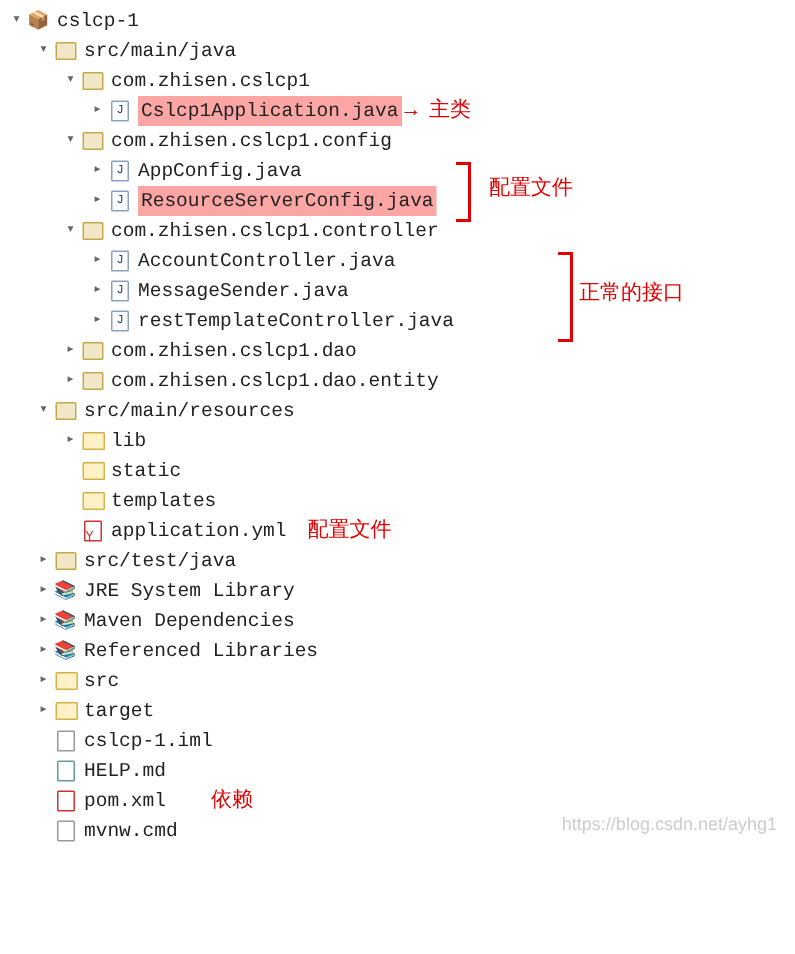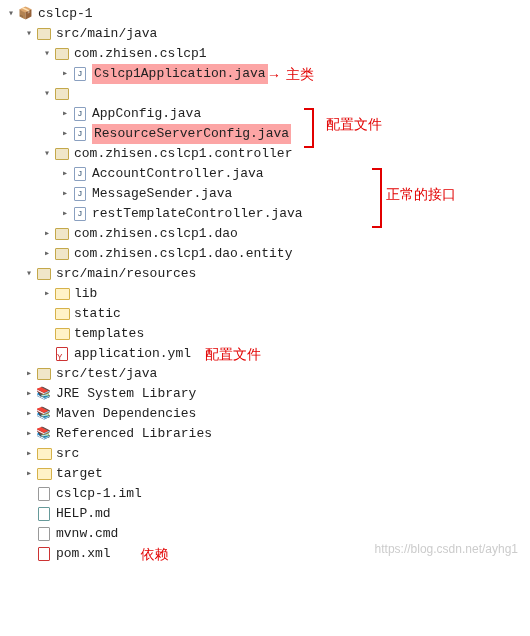--- a/index.html
+++ b/index.html
@@ -36,21 +36,21 @@
     display: inline-flex;
     justify-content: center;
     align-items: center;
     margin-right: 4px;
     font-size: 12px;
   }
   .label { cursor: pointer; }
   .sel { background: #fca5a5; display: inline-block; padding: 0 2px; }
   .annot {
     color: #e20000;
-    font-family: Liberation Sans, sans-serif;
+    font-family: Liberation Serif, serif;
     font-size: 14px;
     margin-left: 6px;
   }
   .bracket {
     position: absolute;
     border-right: 2px solid #e20000;
     border-top: 2px solid #e20000;
     border-bottom: 2px solid #e20000;
   }
   .qualifier { color: #888; }
@@ -126,20 +126,21 @@
   <span class="annot">主类</span>
 </div>
 
 <div class="row">
   <span class="indent"></span>
       <span class="indent"></span>
   <span class="twisty">▾</span>
   <span class="icon">
         <span class="pkg-icon"></span>
       </span>
+  <span class="label">com.zhisen.cslcp1.config</span>
 </div>
 
 <div class="row">
   <span class="indent"></span>
       <span class="indent"></span>
       <span class="indent"></span>
   <span class="twisty">▸</span>
   <span class="icon">
         <span class="java-icon">J</span>
       </span>
@@ -334,35 +335,35 @@
         <span class="md-icon"></span>
       </span>
   <span class="label">HELP.md</span>
 </div>
 
 
 <div class="row">
   <span class="indent"></span>
   <span class="twisty"></span>
   <span class="icon">
-        <span class="file-icon"></span>
-      </span>
-  <span class="label">mvnw.cmd</span>
-</div>
-
-<div class="row">
-  <span class="indent"></span>
-  <span class="twisty"></span>
-  <span class="icon">
         <span class="pom-icon"></span>
       </span>
   <span class="label">pom.xml</span>
   <span class="annot" style="margin-left:30px;">依赖</span>
 </div>
 
+<div class="row">
+  <span class="indent"></span>
+  <span class="twisty"></span>
+  <span class="icon">
+        <span class="file-icon"></span>
+      </span>
+  <span class="label">mvnw.cmd</span>
+</div>
+
 <div class="bracket" style="top:104px; left:300px; width:8px; height:36px;"></div>
 <div class="annot" style="position:absolute; top:112px; left:316px;">配置文件</div>
 
 <div class="bracket" style="top:164px; left:368px; width:8px; height:56px;"></div>
 <div class="annot" style="position:absolute; top:182px; left:376px;">正常的接口</div>
 
 <div class="watermark">https://blog.csdn.net/ayhg1</div>
 </div>
 
 </body></html>

